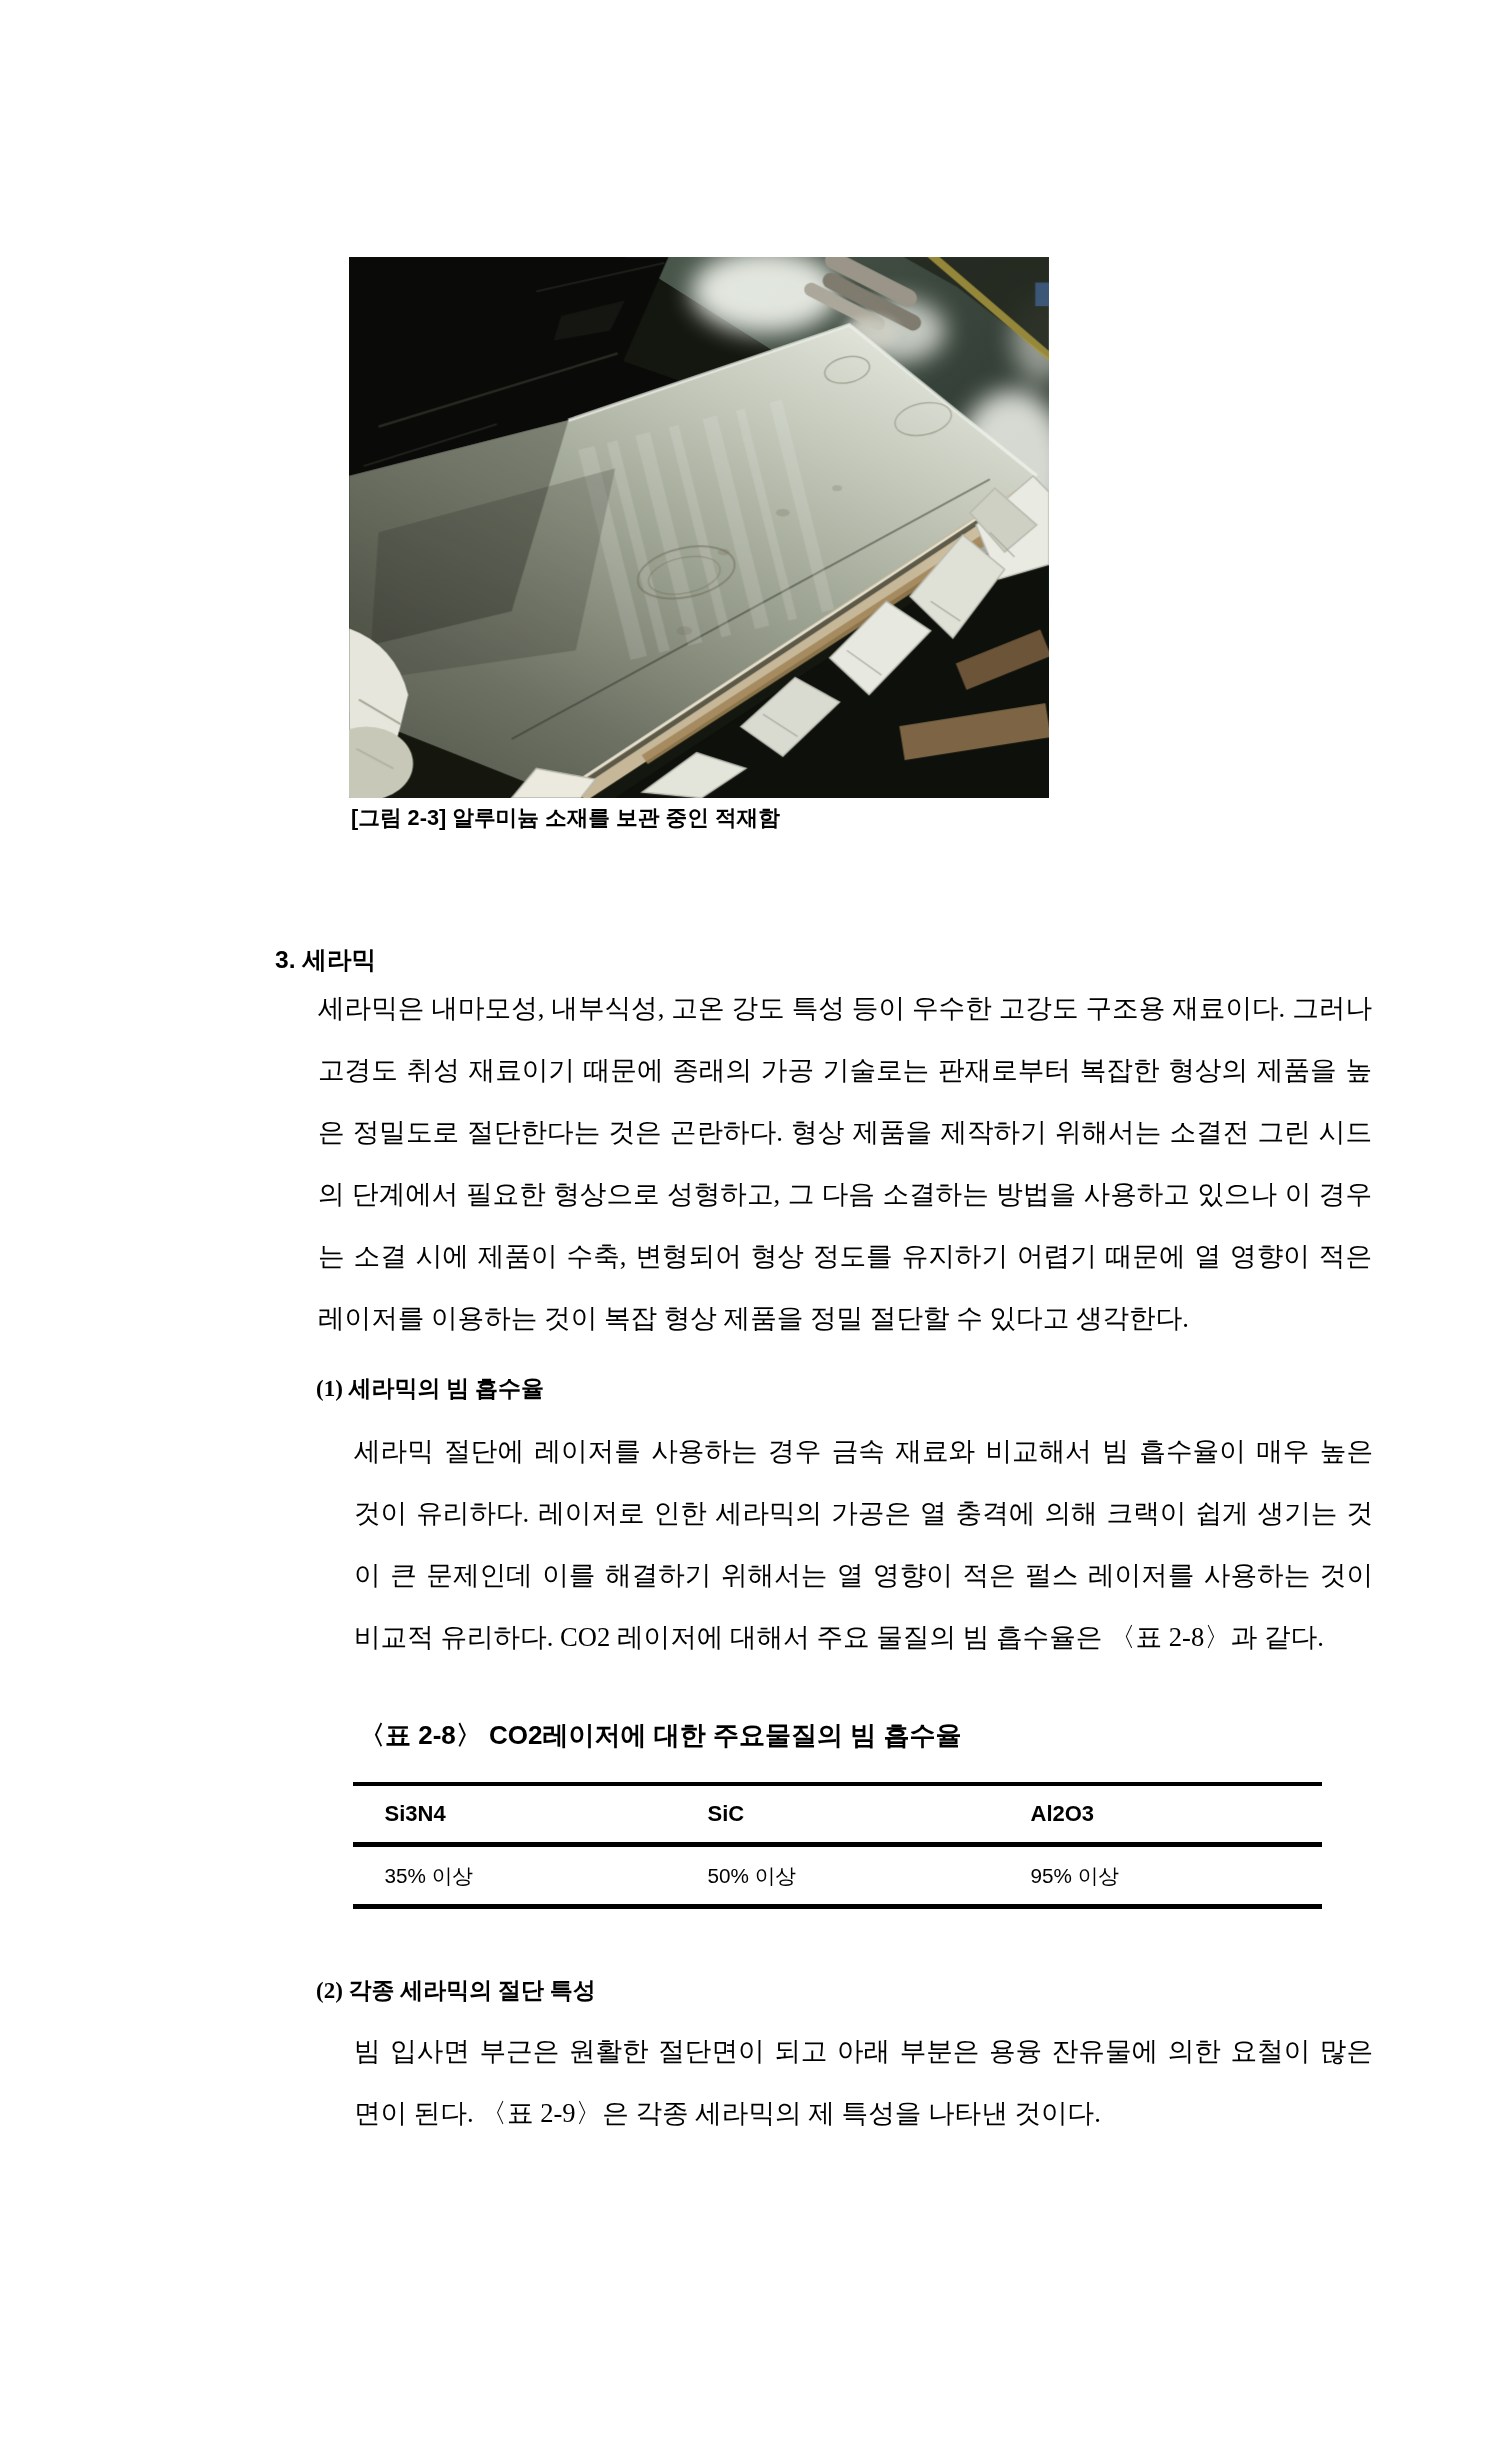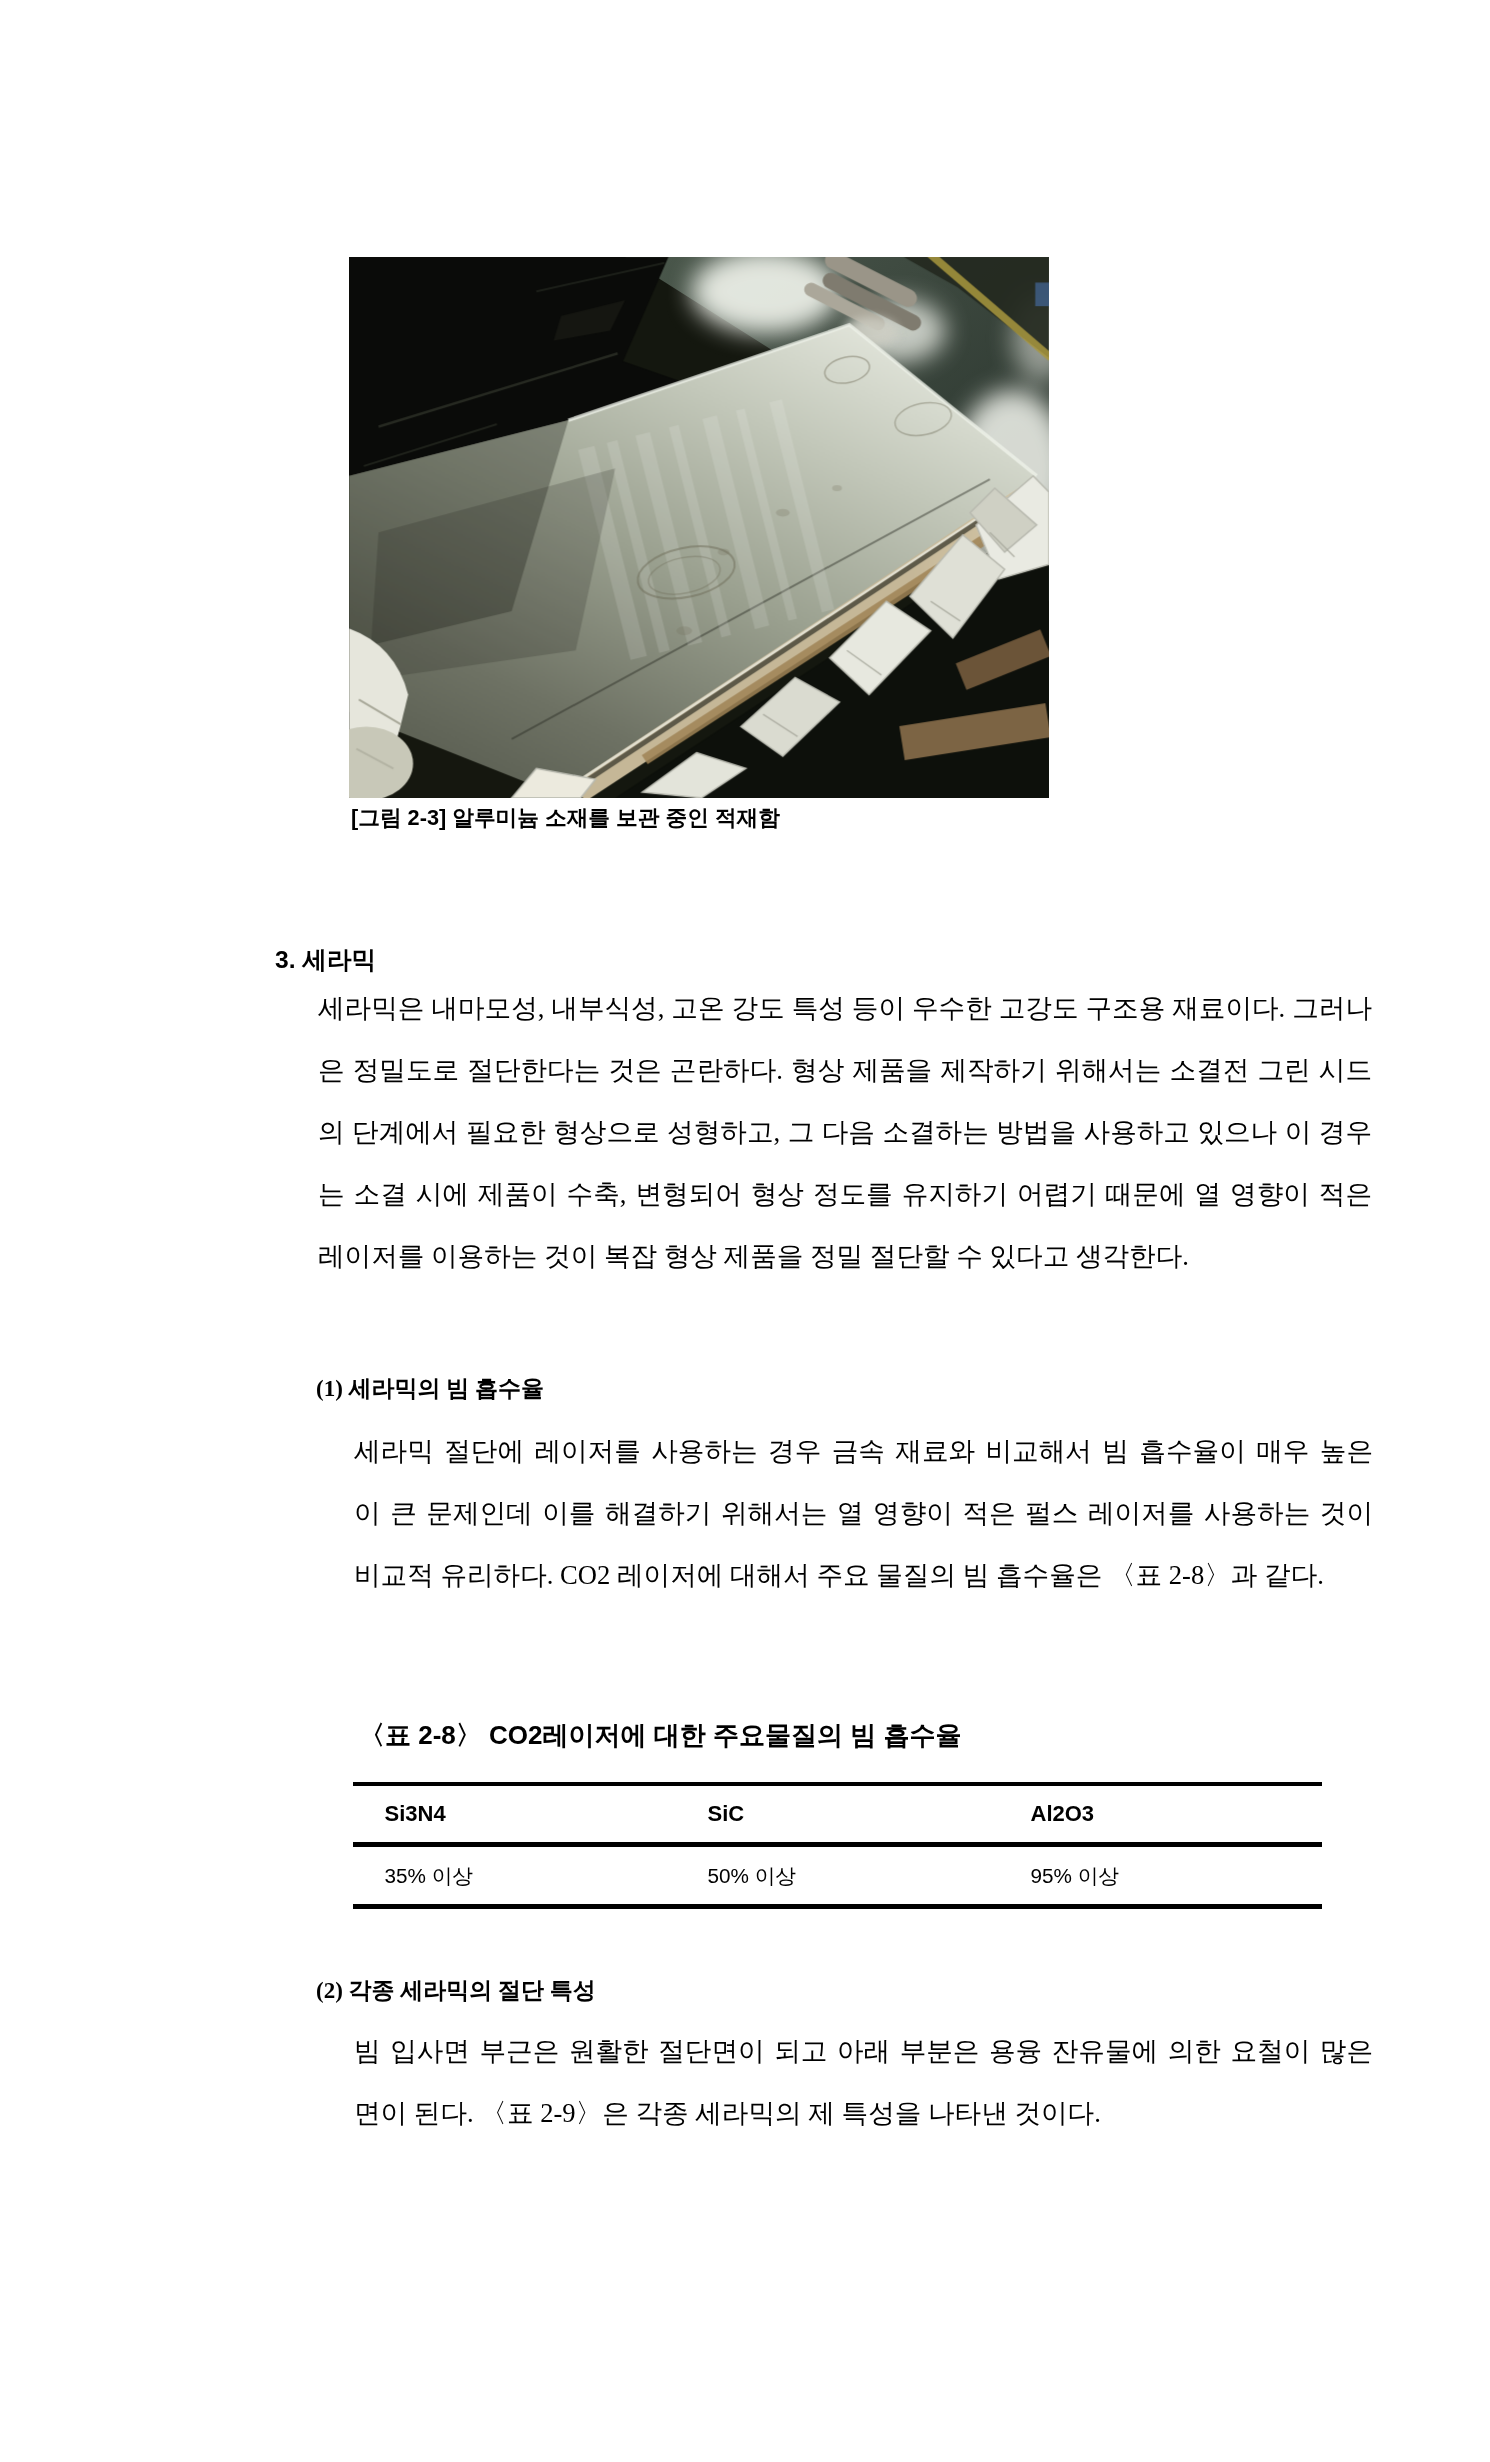--- a/index.html
+++ b/index.html
@@ -200,30 +200,32 @@
     </g>
   </svg>
 </div>
 
 <div class="fig-caption">[그림 2-3] 알루미늄 소재를 보관 중인 적재함</div>
 
 <div class="h-sec">3. 세라믹</div>
 
 <div class="para para-sec">
   <div class="jline">세라믹은 내마모성, 내부식성, 고온 강도 특성 등이 우수한 고강도 구조용 재료이다. 그러나</div>
+  <div class="jline">고경도 취성 재료이기 때문에 종래의 가공 기술로는 판재로부터 복잡한 형상의 제품을 높</div>
   <div class="jline">은 정밀도로 절단한다는 것은 곤란하다. 형상 제품을 제작하기 위해서는 소결전 그린 시드</div>
   <div class="jline">의 단계에서 필요한 형상으로 성형하고, 그 다음 소결하는 방법을 사용하고 있으나 이 경우</div>
   <div class="jline">는 소결 시에 제품이 수축, 변형되어 형상 정도를 유지하기 어렵기 때문에 열 영향이 적은</div>
   <div class="jline last">레이저를 이용하는 것이 복잡 형상 제품을 정밀 절단할 수 있다고 생각한다.</div>
 </div>
 
 <div class="h-sub h-sub1">(1) 세라믹의 빔 흡수율</div>
 
 <div class="para para-sub1">
   <div class="jline">세라믹 절단에 레이저를 사용하는 경우 금속 재료와 비교해서 빔 흡수율이 매우 높은</div>
+  <div class="jline">것이 유리하다. 레이저로 인한 세라믹의 가공은 열 충격에 의해 크랙이 쉽게 생기는 것</div>
   <div class="jline">이 큰 문제인데 이를 해결하기 위해서는 열 영향이 적은 펄스 레이저를 사용하는 것이</div>
   <div class="jline last">비교적 유리하다. CO2 레이저에 대해서 주요 물질의 빔 흡수율은 〈표 2-8〉과 같다.</div>
 </div>
 
 <div class="tbl-caption">〈표 2-8〉 CO2레이저에 대한 주요물질의 빔 흡수율</div>
 
 <div class="tbl">
   <div class="tbl-head">
     <div class="cell">Si3N4</div>
     <div class="cell">SiC</div>

